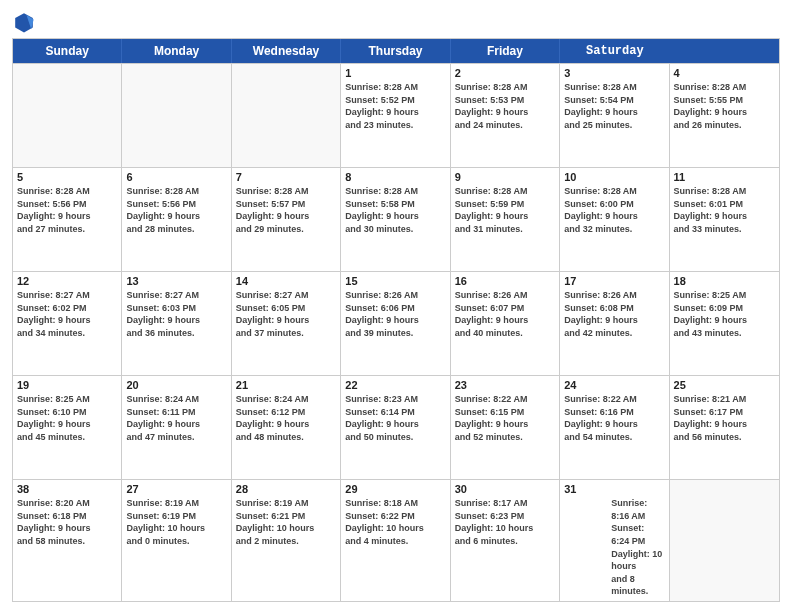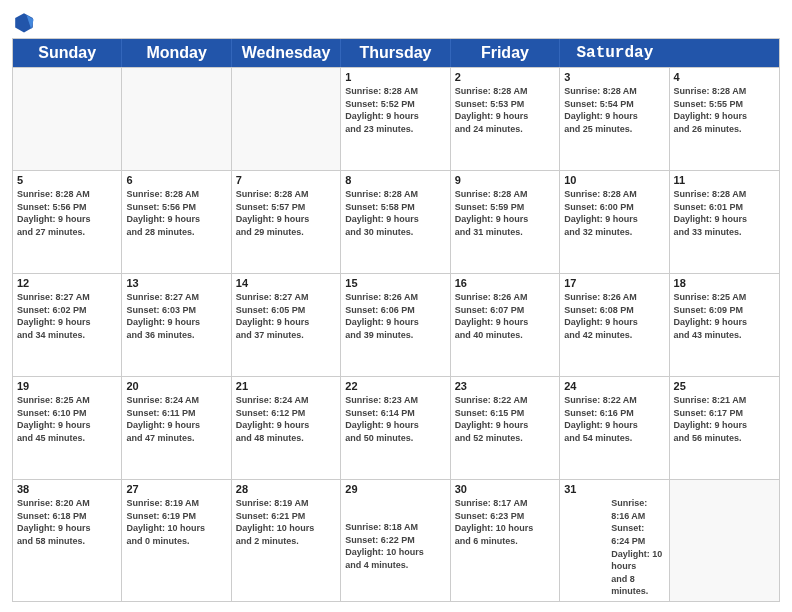--- a/index.html
+++ b/index.html
@@ -58,21 +58,21 @@
       flex-direction: column;
       border: 1px solid #ccc;
     }
     .cal-header-row {
       display: grid;
       grid-template-columns: repeat(7, 1fr);
       background: #2255aa;
     }
     .cal-header-cell {
       color: #fff;
-      font-size: 16px;
+      font-size: 12px;
       font-weight: bold;
       text-align: center;
       padding: 5px 2px;
       border-right: 1px solid #3366bb;
     }
     .cal-header-cell:last-child { border-right: none; font-family: Liberation Mono, monospace; }
     .cal-body {
       display: flex;
       flex-direction: column;
       flex: 1;
@@ -341,21 +341,21 @@
           </div>
           <div class="cal-cell">
             <div class="day-number">28</div>
             <div class="day-info" style="white-space: pre-line;">Sunrise: 8:19 AM
 Sunset: 6:21 PM
 Daylight: 10 hours
 and 2 minutes.</div>
           </div>
           <div class="cal-cell">
             <div class="day-number">29</div>
-            <div class="day-info" style="white-space: pre-line; margin-top: 24px;">Sunrise: 8:18 AM
+            <div class="day-info" style="white-space: pre-line;">Sunrise: 8:18 AM
 Sunset: 6:22 PM
 Daylight: 10 hours
 and 4 minutes.</div>
           </div>
           <div class="cal-cell">
             <div class="day-number">30</div>
             <div class="day-info" style="white-space: pre-line;">Sunrise: 8:17 AM
 Sunset: 6:23 PM
 Daylight: 10 hours
 and 6 minutes.</div>

